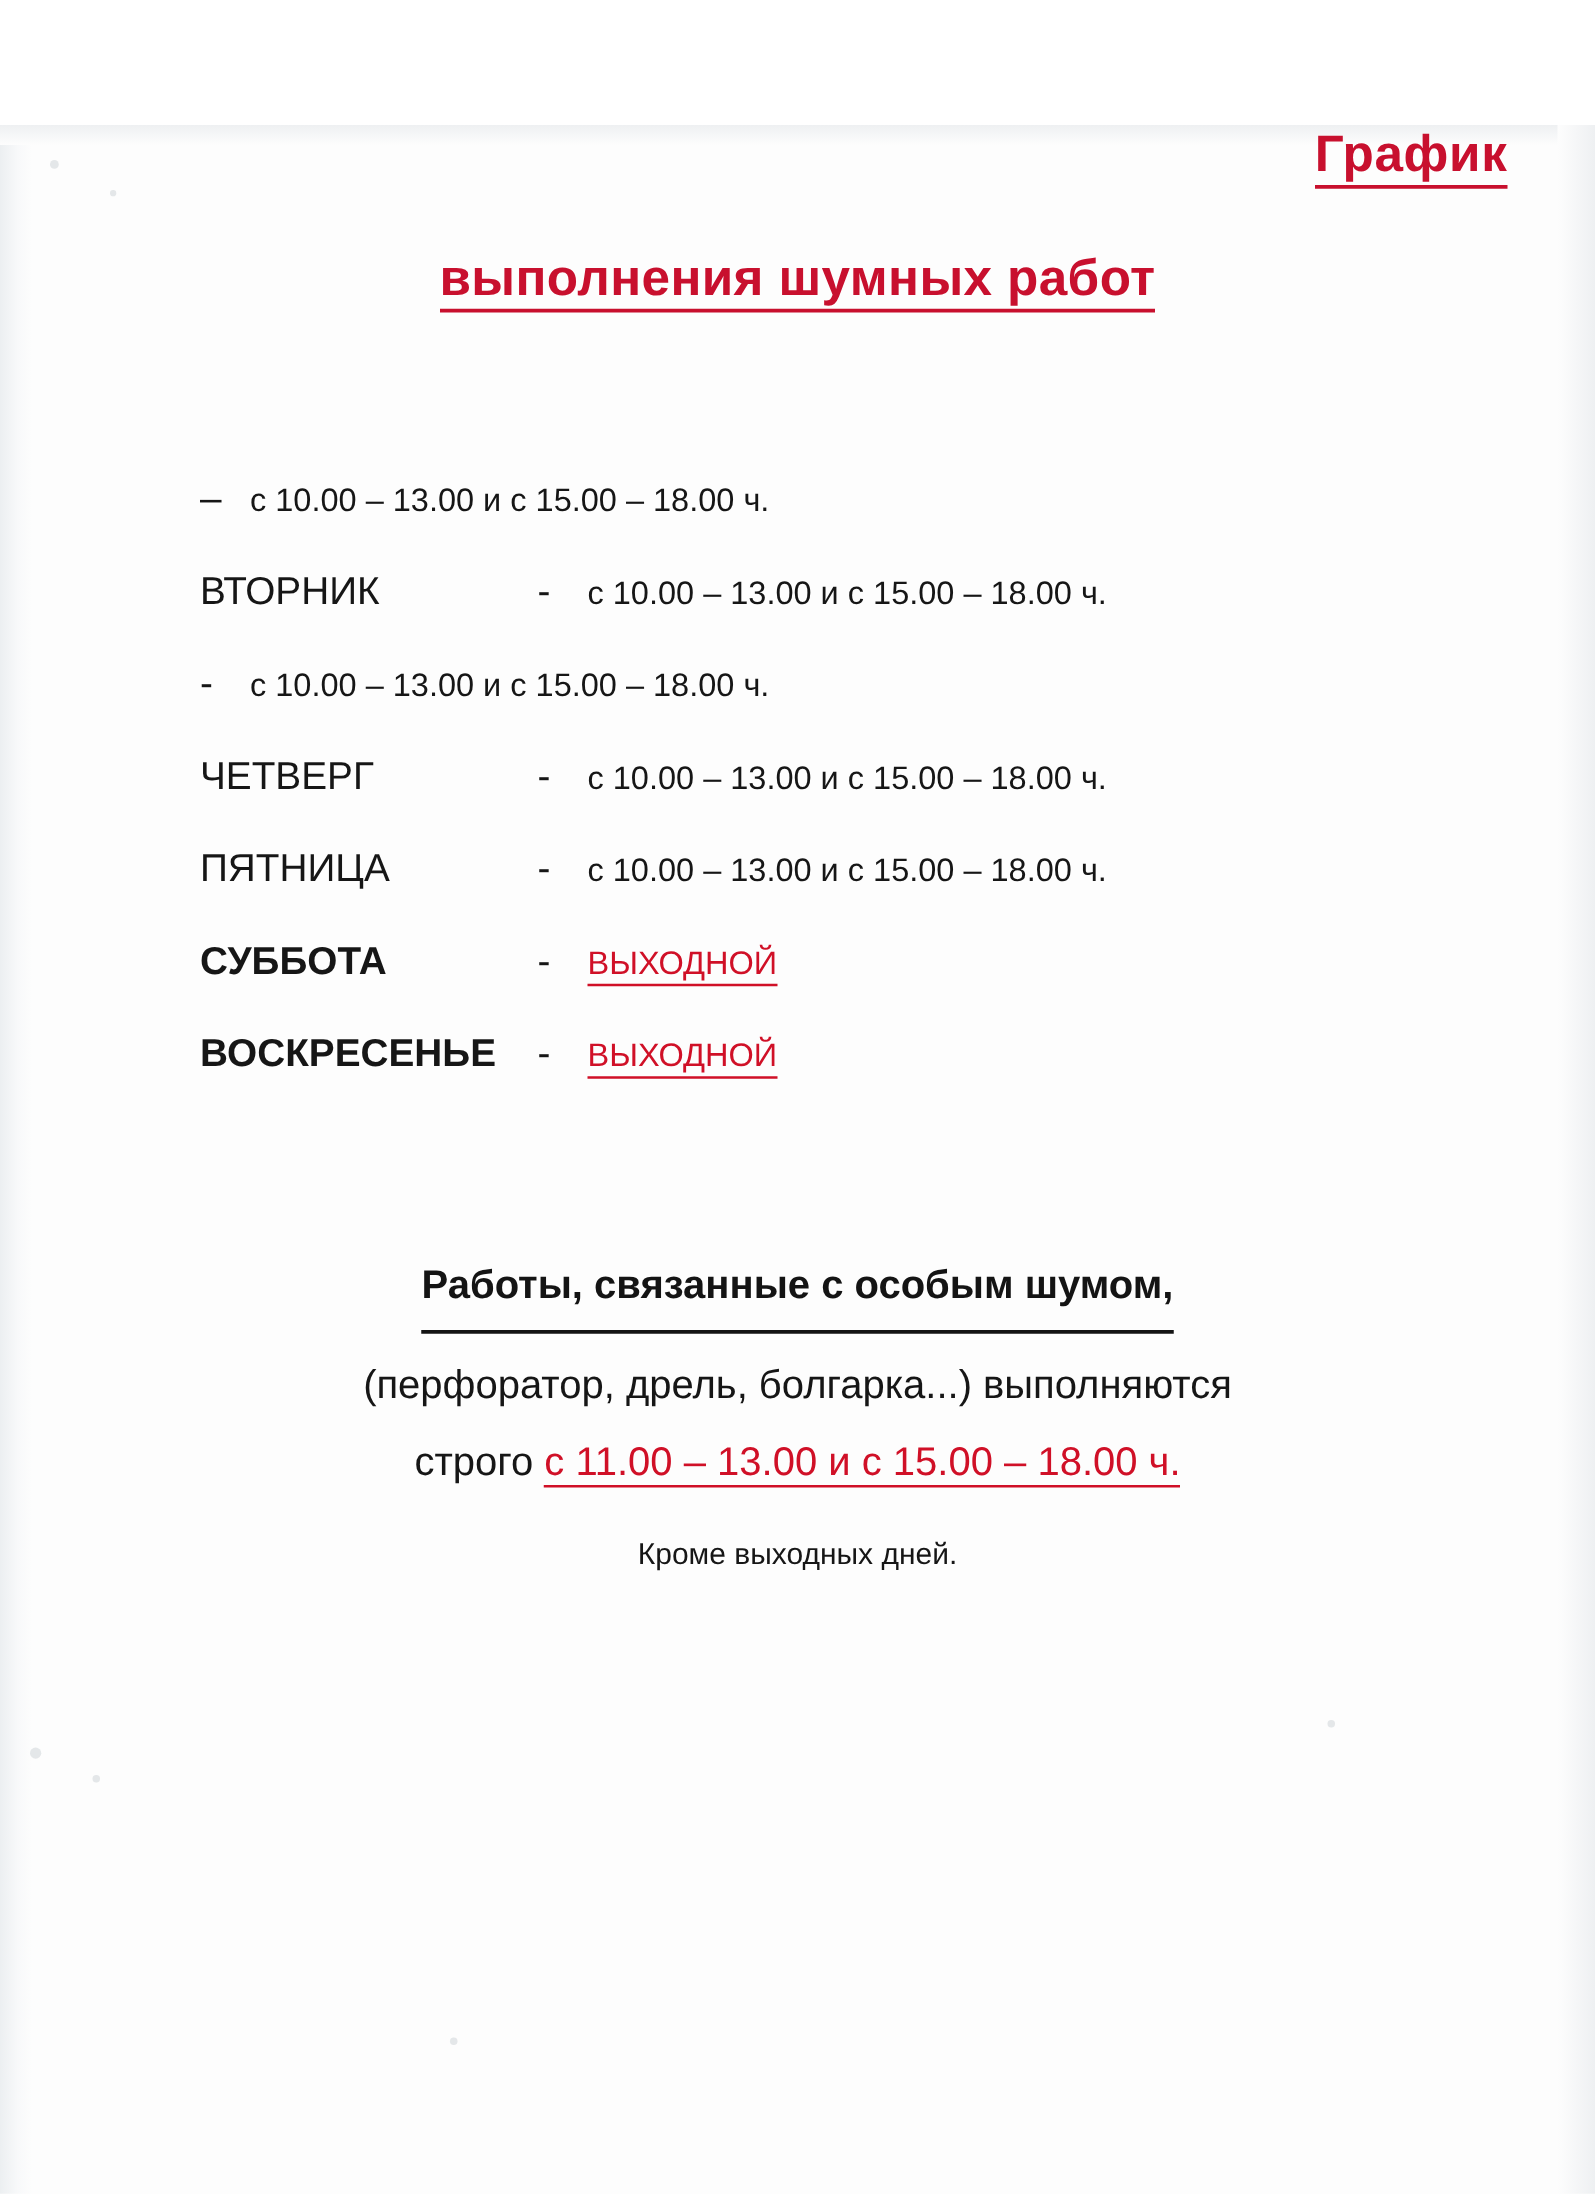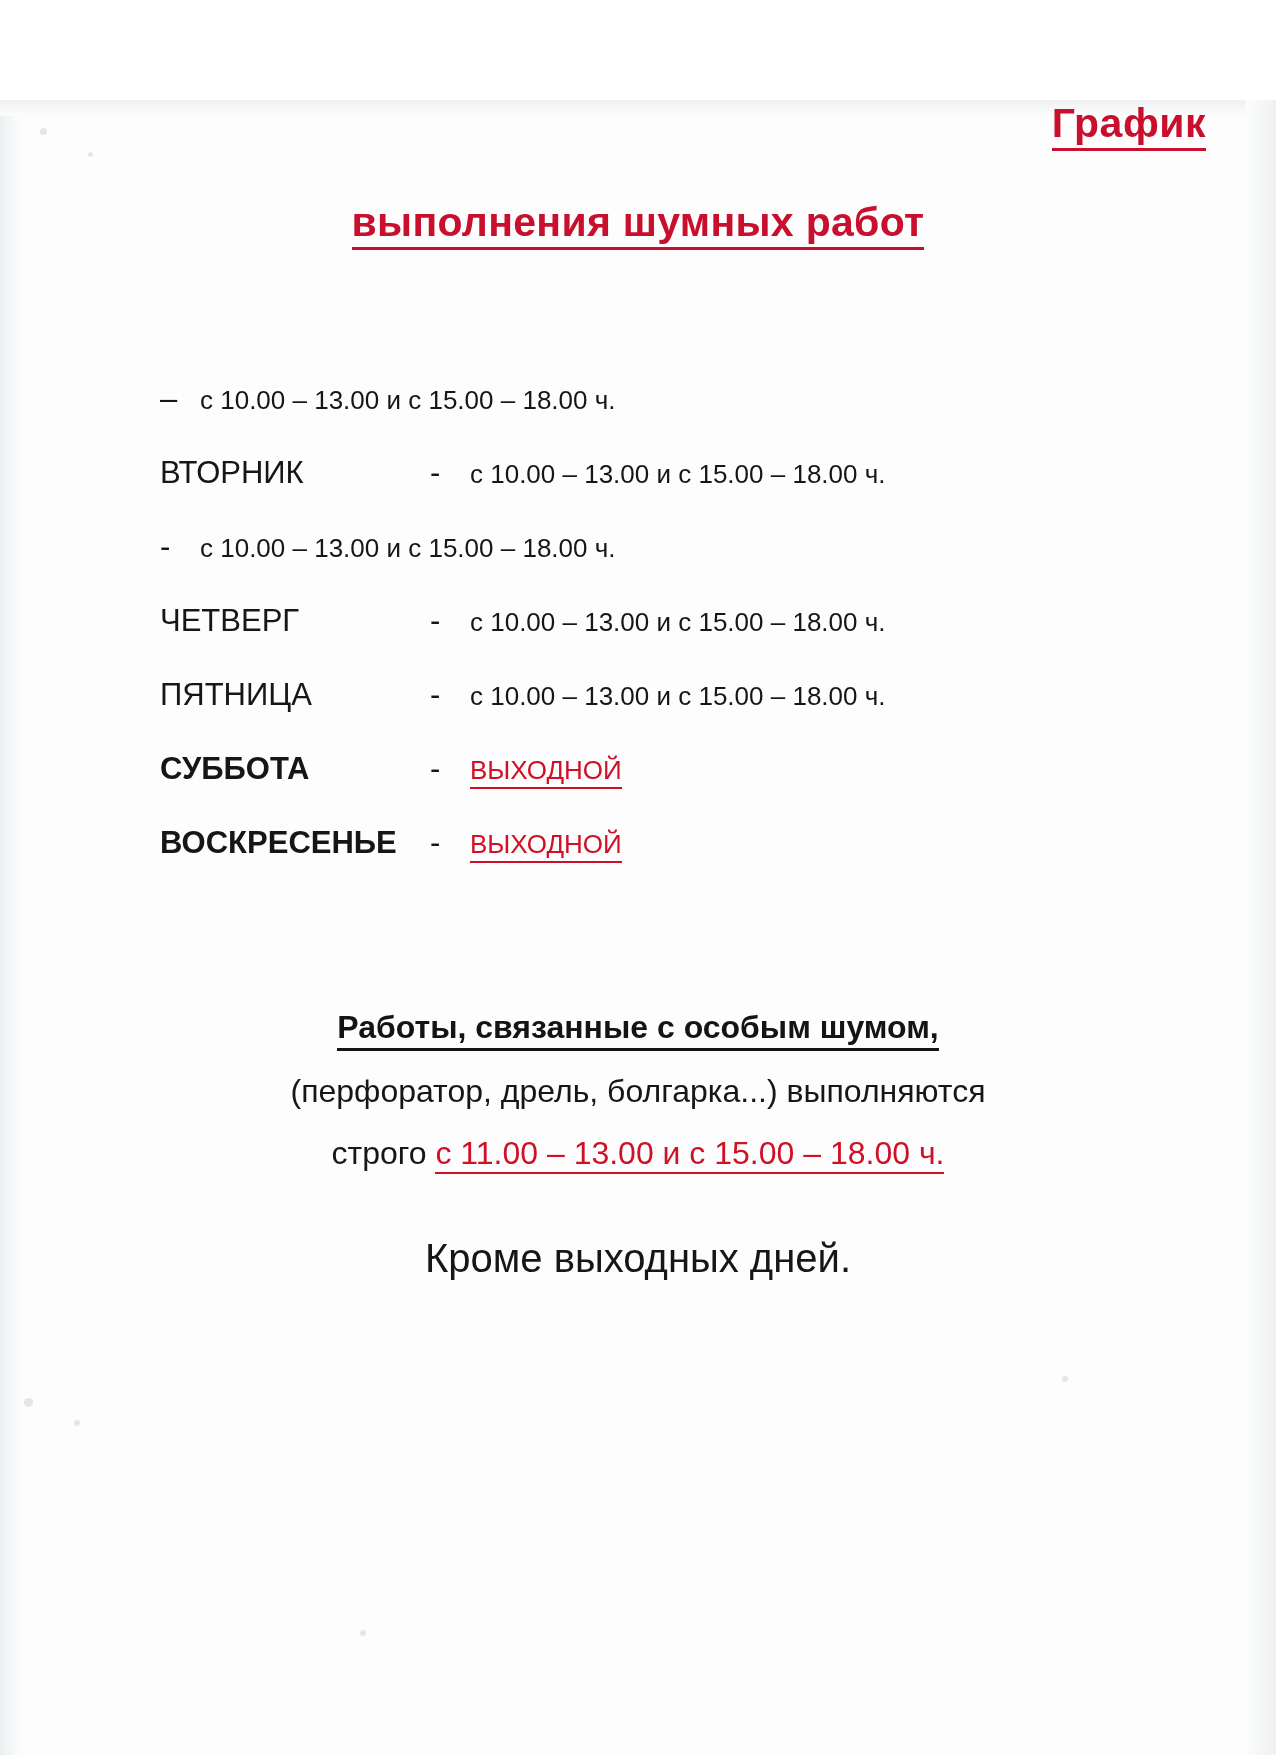--- a/index.html
+++ b/index.html
@@ -119,41 +119,41 @@
   .note {
     margin-top: 110px;
     text-align: center;
   }
   .note-head {
     font-size: 32px;
     font-weight: bold;
     color: #141414;
     display: inline-block;
     border-bottom: 3px solid #141414;
-    padding-bottom: 2px;
+    padding-bottom: 18px;
   }
   .note-line {
     margin-top: 22px;
     font-size: 32px;
     color: #161616;
     line-height: 1.18;
   }
   .note-line-2 {
     margin-top: 24px;
     font-size: 32px;
     color: #161616;
   }
   .hl-red {
     color: #d01027;
     border-bottom: 2px solid #d01027;
     padding-bottom: 1px;
   }
   .note-line-3 {
-    margin-top: 64px;
-    font-size: 40px;
+    margin-top: 42px;
+    font-size: 24px;
     color: #161616;
   }
 </style>
 </head>
 <body>
 
 <div class="page">
 
   <div class="scan-edge-left"></div>
   <div class="scan-edge-top"></div>

